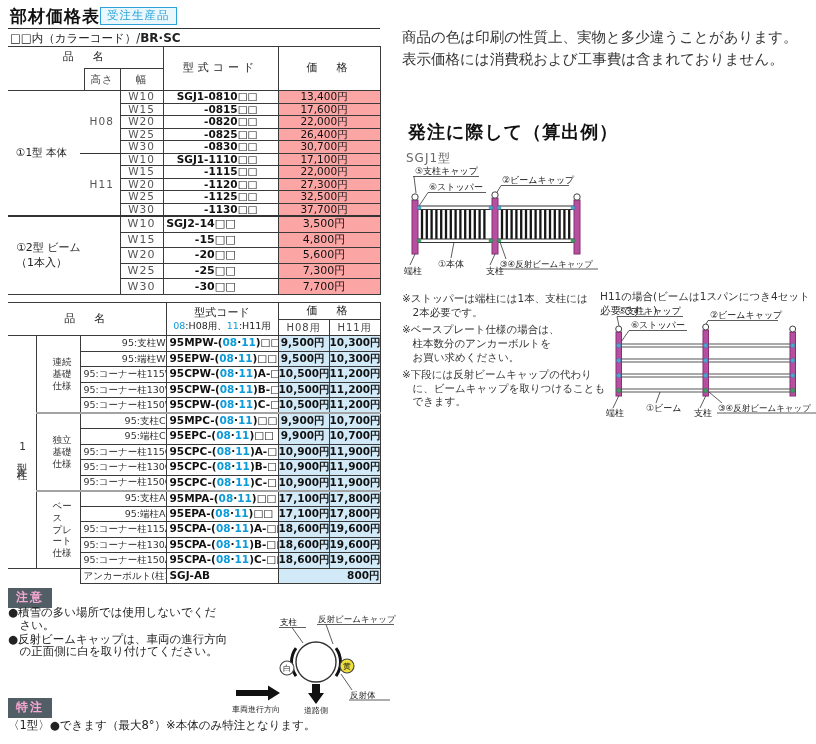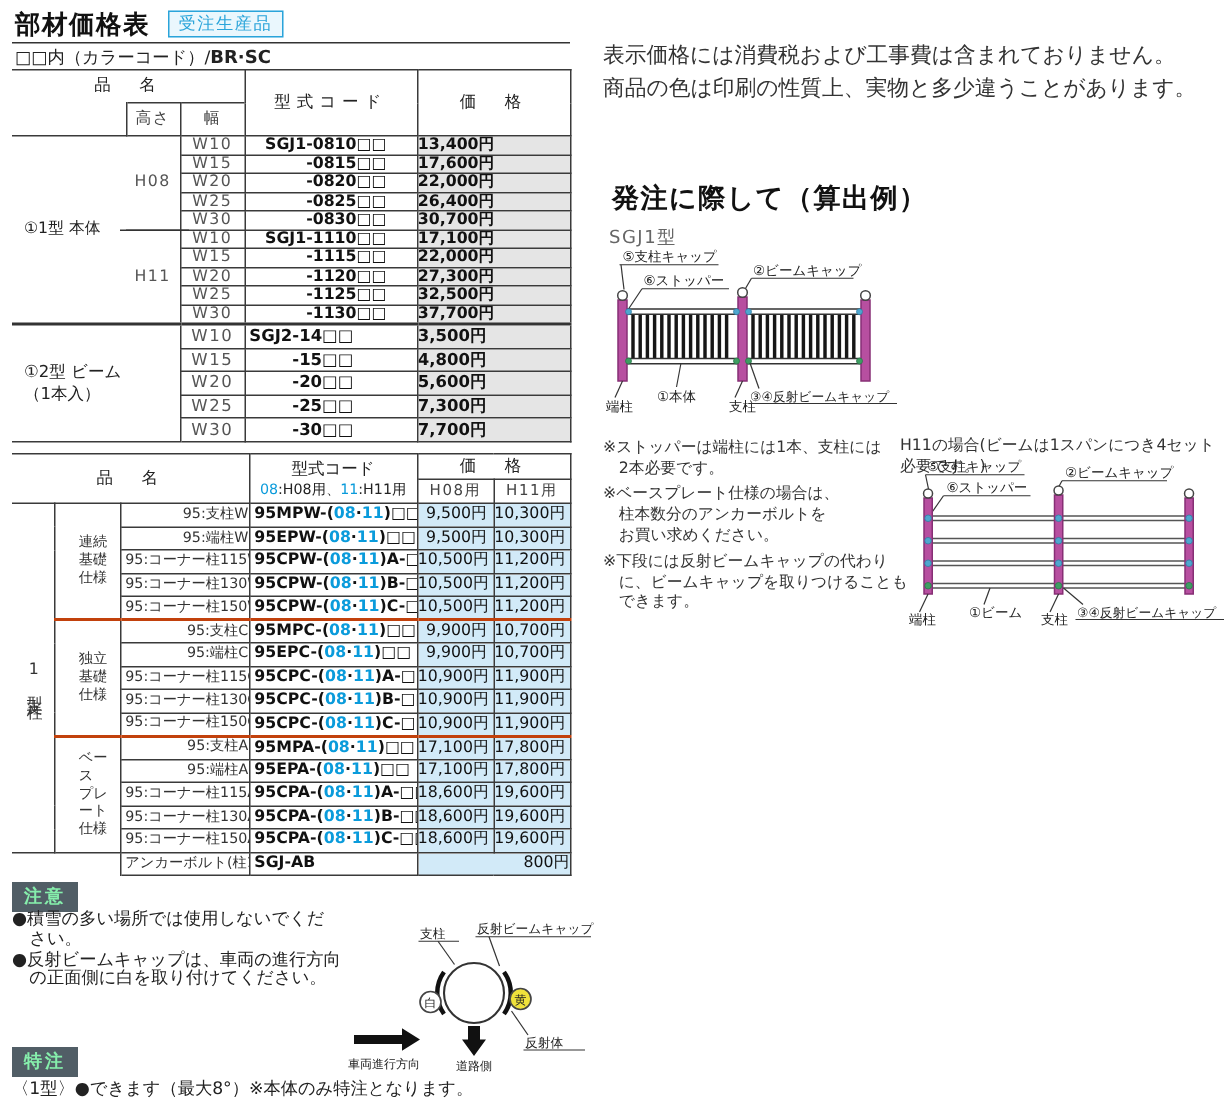--- a/index.html
+++ b/index.html
@@ -1,21 +1,21 @@
 <!DOCTYPE html>
 <html><head>
 <meta charset="utf-8">
 <style>
 *{margin:0;padding:0;box-sizing:border-box}
 body{width:816px;height:744px;position:relative;background:#fff;color:#222;
      font-family:"DejaVu Sans","Liberation Sans",sans-serif;overflow:hidden}
 .abs{position:absolute}
 
 .title{left:10px;top:5px;font-size:17px;font-weight:bold;color:#111;letter-spacing:1px}
-.badge{display:inline-block;margin-left:12px;font-size:11.5px;font-weight:normal;color:#2aa4da;
+.badge{display:inline-block;margin-left:0;font-size:11.5px;font-weight:normal;color:#2aa4da;
        border:1px solid #2aa4da;background:#eaf7fd;padding:0 6px 1px 6px;vertical-align:3px;letter-spacing:1px}
 .rule{left:8px;top:28px;width:372px;border-top:1.5px solid #333;height:0}
 .subtitle{left:10px;top:31px;font-size:11.5px;color:#222}
 .subtitle b{font-size:12px}
 
 table{border-collapse:collapse;table-layout:fixed;position:absolute;background:#fff}
 th,td{border:1px solid #3a3a3a;font-size:11px;text-align:center;overflow:hidden;white-space:nowrap;padding:0;line-height:1.1}
 th{font-weight:normal;color:#222}
 .t1{left:8px;top:46px;width:372px}
 .t2{left:8px;top:302px;width:372px}
@@ -27,41 +27,41 @@
 tr.rs1 td{height:12.5px;font-size:10.5px}
 tr.rs2 td{height:15.6px;font-size:11px}
 td.sec{border-left:none;border-right:none;text-align:left;padding-left:8px;font-size:11px;color:#222;
        white-space:pre-line;line-height:1.3;position:relative;overflow:visible}
 td.sec.hasline::after{content:'';position:absolute;left:72px;top:50%;width:46px;border-top:1px solid #333}
 td.hgt{border-left:none;color:#555;letter-spacing:1px}
 td.wid{color:#555;font-size:10px;letter-spacing:1px}
 td.code{font-weight:bold;text-align:right;color:#111}
 tr.rs1 td.code{padding-right:20px}
 tr.rs2 td.code{padding-right:42px}
-td.price{background:#e5e5e5;font-weight:bold;text-align:left;padding-right:10px;color:#111}
+td.price{background:#fca5a5;font-weight:normal;text-align:center;padding-right:10px;color:#111}
 tr.secstart td{border-top:2px solid #333}
 
 .t2 thead th.h1{height:33px;letter-spacing:4px}
 .t2 thead th.codehead{letter-spacing:0;font-size:11px;line-height:1.2}
 .t2 thead th .sub{font-size:9.5px;letter-spacing:0;color:#222}
 .t2 thead th.ph{height:16px;font-size:10px;color:#444;letter-spacing:1px}
 .t2 thead th.pr{height:17px;letter-spacing:4px}
 .t2 tbody td{height:15.5px}
 td.vlabel{writing-mode:vertical-rl;text-orientation:upright;font-size:10.5px;color:#333;letter-spacing:3px;padding:2px 0}
 td.spec{font-size:9.5px;color:#333;text-align:left;padding-left:16px;white-space:pre-line;line-height:1.25}
 td.pname{font-size:9.5px;color:#333;text-align:right;padding-left:3px}
 td.code2{font-weight:bold;font-size:10.5px;text-align:left;padding-left:3px;color:#111}
 td.code2 .blu{color:#0a9bdb}
 th .blu{color:#0a9bdb}
-td.pr2{background:#d2eaf8;font-weight:normal;text-align:right;padding-right:4px;font-size:10.5px;color:#111}
+td.pr2{background:#d2eaf8;font-weight:bold;text-align:right;padding-right:4px;font-size:10.5px;color:#111}
 td.ctr{padding-right:0}
 td.blank{border-left:none;border-bottom:none;background:#fff}
-tr.grpstart td{border-top:2px solid #c2410c}
-
-.taglabel{background:#515e66;color:#86efac;font-size:12px;font-weight:bold;padding:1px 8px 2px 8px;letter-spacing:2px}
+tr.grpstart td{border-top:2px solid #a3a3a3}
+
+.taglabel{background:#515e66;color:#f9a8d4;font-size:12px;font-weight:bold;padding:1px 8px 2px 8px;letter-spacing:2px}
 .bullets{left:8px;top:606px;width:394px;font-size:11.5px;line-height:12.8px;color:#222}
 .bullets div{white-space:pre-line;margin-bottom:1px}
 .special-text{left:8px;top:718px;font-size:11.5px;color:#222}
 
 .rnotes{left:402px;top:26px;width:410px;font-size:14.5px;line-height:1.55;color:#333}
 .oheading{left:408px;top:120px;font-size:18px;font-weight:bold;color:#111;letter-spacing:1px}
 .omodel{left:406px;top:150px;font-size:12px;color:#666;letter-spacing:1px}
 .onotes{left:402px;top:292px;width:215px;font-size:10.5px;line-height:1.3;color:#333}
 .onotes div{white-space:pre-line;margin-bottom:4px}
 .h11cap{left:600px;top:290px;font-size:10.5px;color:#333}
@@ -351,22 +351,22 @@
   <path d="M6 78 H38 V73.5 L50 81 L38 88.5 V84 H6 Z" fill="#111"></path>
   <text x="2" y="100" style="font-size:8px">車両進行方向</text>
   <path d="M82 72 v9 h-4 l8 11 l8 -11 h-4 v-9 z" fill="#111"></path>
   <text x="74" y="101" style="font-size:8px">道路側</text>
 </svg>
 
 <div class="abs taglabel" style="left:8px;top:698px">特注</div>
 <div class="abs special-text">〈1型〉●できます（最大8°）※本体のみ特注となります。</div>
 
 <div class="abs rnotes">
+  <div>商品の色は印刷の性質上、実物と多少違うことがあります。</div>
   <div>表示価格には消費税および工事費は含まれておりません。</div>
-  <div>商品の色は印刷の性質上、実物と多少違うことがあります。</div>
 </div>
 <div class="abs oheading">発注に際して（算出例）</div>
 <div class="abs omodel">SGJ1型</div>
 
 <svg style="left:402px;top:164px" width="196" height="114" viewBox="0 0 196 114">
   <text x="13" y="10">⑤支柱キャップ</text>
   <line class="ldr" x1="11" y1="12.5" x2="77" y2="12.5"></line>
   <line class="ldr" x1="12" y1="12.5" x2="14" y2="29"></line>
   <text x="100" y="19">②ビームキャップ</text>
   <line class="ldr" x1="99" y1="21.5" x2="167" y2="21.5"></line>

